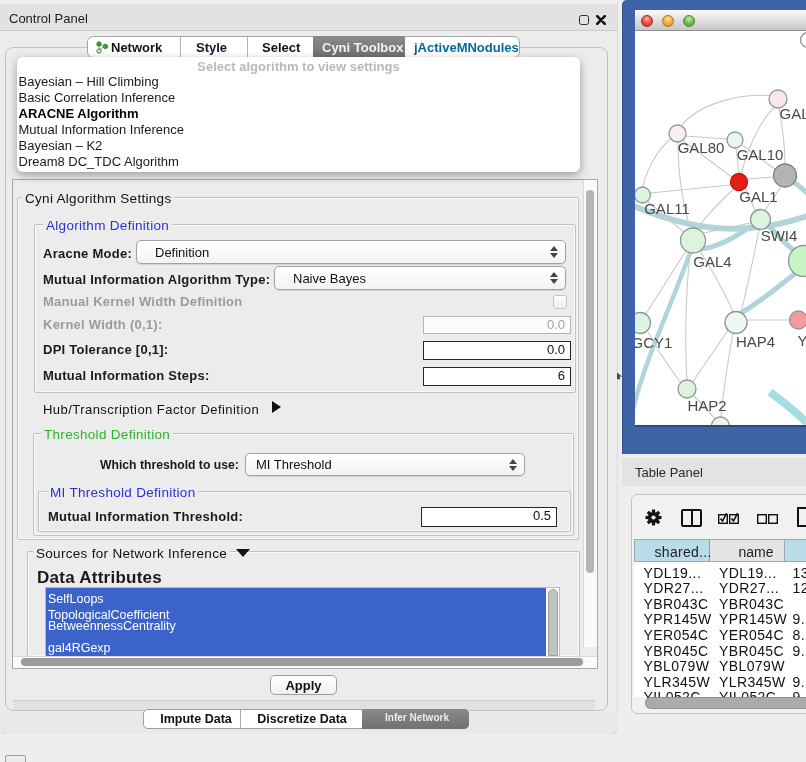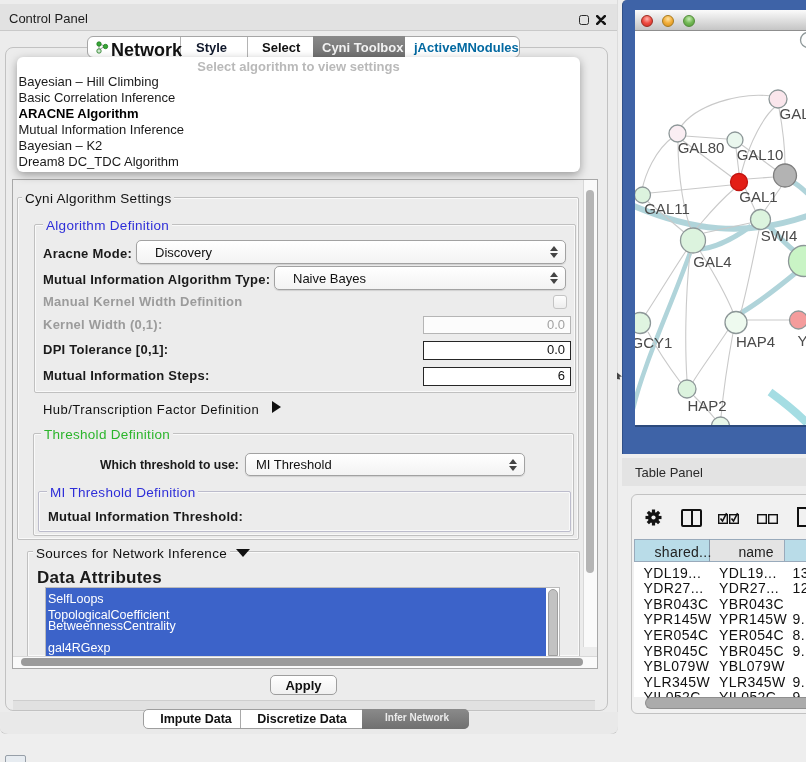--- a/index.html
+++ b/index.html
@@ -39,21 +39,21 @@
   <div class="abs" style="left:313px; top:36px; width:92px; height:22px; background:linear-gradient(#8a8a8a,#6f6f6f);"></div>
   <div class="abs" style="left:180px; top:37px; width:1px; height:20px; background:#b4b4b4;"></div>
   <div class="abs" style="left:247px; top:37px; width:1px; height:20px; background:#b4b4b4;"></div>
 
   <svg class="abs" style="left:95px; top:41px;" width="14" height="14" viewBox="0 0 14 14">
     <path d="M4 3 L10 5 M4 9 L10 5 M4 3 L4 9" stroke="#999" stroke-width="1" fill="none"></path>
     <circle cx="4" cy="3" r="2.2" fill="#39a839" stroke="#1c7a1c" stroke-width="0.8"></circle>
     <circle cx="10.5" cy="5.5" r="2.2" fill="#39a839" stroke="#1c7a1c" stroke-width="0.8"></circle>
     <circle cx="4" cy="10" r="2.2" fill="#cfe8cf" stroke="#1c7a1c" stroke-width="0.8"></circle>
   </svg>
-  <div class="abs" style="left:111px; top:40px; font-size:18px; font-weight:600; color:#111;">Network</div>
+  <div class="abs" style="left:111px; top:40px; font-size:13px; font-weight:600; color:#111;">Network</div>
   <div class="abs" style="left:196px; top:40px; font-size:13px; font-weight:600; color:#0f172a;">Style</div>
   <div class="abs" style="left:262px; top:40px; font-size:13px; font-weight:600; color:#111;">Select</div>
   <div class="abs" style="left:322px; top:40px; font-size:13px; font-weight:600; color:#f2f2f2;text-align:center;">Cyni Toolbox</div>
   <div class="abs" style="left:414px; top:40px; font-size:13px; font-weight:600; color:#0369a1;">jActiveMNodules</div>
 
   <div class="abs" style="left:12px; top:179px; width:586px; height:490px; border:1px solid #a8a8a8; background:#ececec;"></div>
 
   <div class="abs" style="left:583px; top:180px; width:14px; height:467px; background:#fafafa; border-left:1px solid #d8d8d8;"></div>
   <div class="abs" style="left:585.5px; top:190px; width:8px; height:383px; background:#b5b5b5; border-radius:4px;"></div>
 
@@ -61,21 +61,21 @@
   <div class="abs" style="left:21px; top:658px; width:562px; height:8px; background:#9b9b9b; border-radius:4px;"></div>
 
   <div class="group" style="left:17px; top:197px; width:562px; height:343px;"></div>
   <div class="gtitle" style="left:22px; top:191px; color:#111;">Cyni Algorithm Settings</div>
 
   <div class="group" style="left:34px; top:224px; width:542px; height:169px;"></div>
   <div class="gtitle" style="left:43px; top:218px; color:#2e2ed8;">Algorithm Definition</div>
 
   <div class="abs lbl" style="left:43px; top:246px;">Aracne Mode:</div>
   <div class="combo" style="left:136px; top:240px; width:430px; height:24px;">
-      <span class="ct">Discovery</span>
+      <span class="ct">Definition</span>
       <span class="stp"></span>
     </div>
   <div class="abs lbl" style="left:43px; top:272px;">Mutual Information Algorithm Type:</div>
   <div class="combo" style="left:274px; top:266px; width:292px; height:24px;">
       <span class="ct">Naive Bayes</span>
       <span class="stp"></span>
     </div>
 
   <div class="abs glbl" style="left:43px; top:294px;">Manual Kernel Width Definition</div>
   <div class="abs" style="left:553px; top:295px; width:14px; height:14px; background:linear-gradient(#fdfdfd,#ededed); border:1px solid #c4c4c4; border-radius:3px;"></div>
@@ -98,20 +98,21 @@
   <div class="abs lbl" style="left:100px; top:457.5px; letter-spacing:0; font-size:12.2px;">Which threshold to use:</div>
   <div class="combo" style="left:245px; top:453px; width:280px; height:23px;">
       <span class="ct" style="left:10px;">MI Threshold</span>
       <span class="stp"></span>
     </div>
 
   <div class="group" style="left:38px; top:491px; width:533px; height:41px; border-color:#bcbccc;"></div>
   <div class="gtitle" style="left:47px; top:485px; color:#2e2ed8;">MI Threshold Definition</div>
 
   <div class="abs lbl" style="left:48px; top:509px;">Mutual Information Threshold:</div>
+  <div class="field" style="left:421px; top:507px; width:136px; height:20px;">0.5</div>
 
   <div class="group" style="left:27px; top:551px; width:553px; height:105px; border-bottom:none; border-radius:2px 2px 0 0;"></div>
   <div class="gtitle" style="left:33px; top:545.5px; color:#111;">Sources for Network Inference</div>
   <div class="abs" style="left:236px; top:549px; width:0; height:0; border-left:7px solid transparent; border-right:7px solid transparent; border-top:8px solid #111;"></div>
 
   <div class="abs lbl" style="left:37px; top:568px; font-size:17px;">Data Attributes</div>
 
   <div class="abs" style="left:45px; top:587px; width:515px; height:69px; background:#ffffff; border:1px solid #bbb; border-bottom:none;"></div>
   <div class="abs" style="left:46px; top:588px; width:500px; height:68px; background:#3c63c9;"></div>
   <div class="abs" style="left:48px; top:591.5px; font-size:12.5px; color:#fff;">SelfLoops</div>

